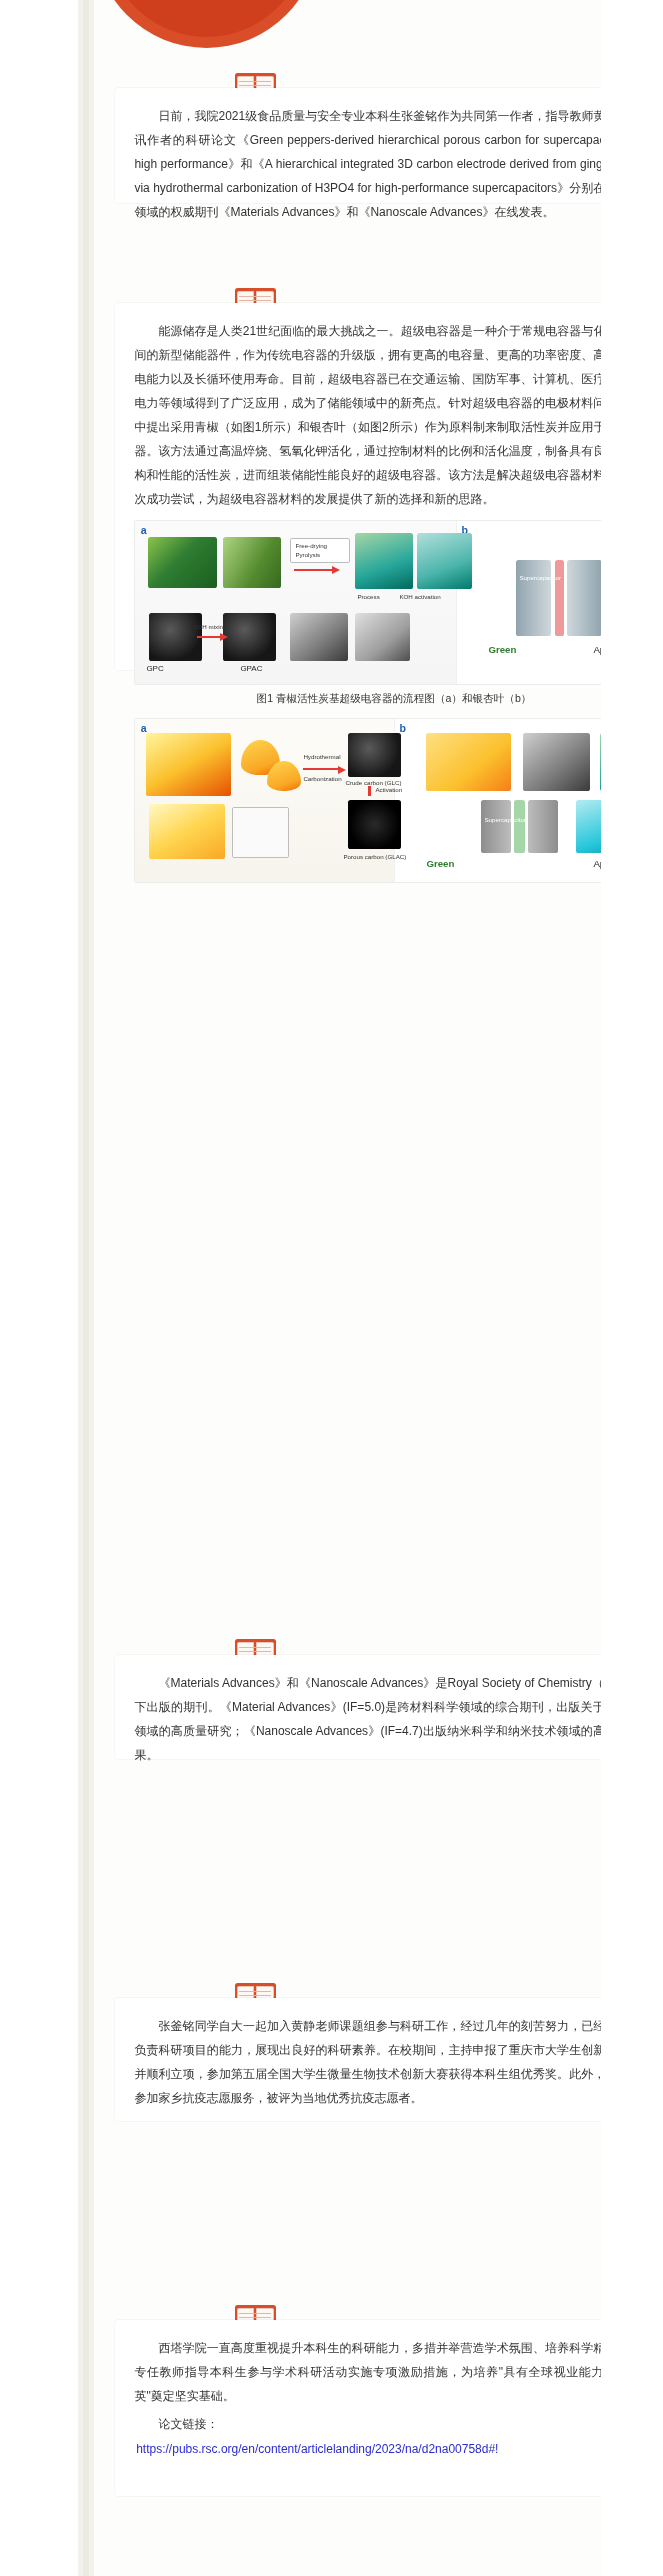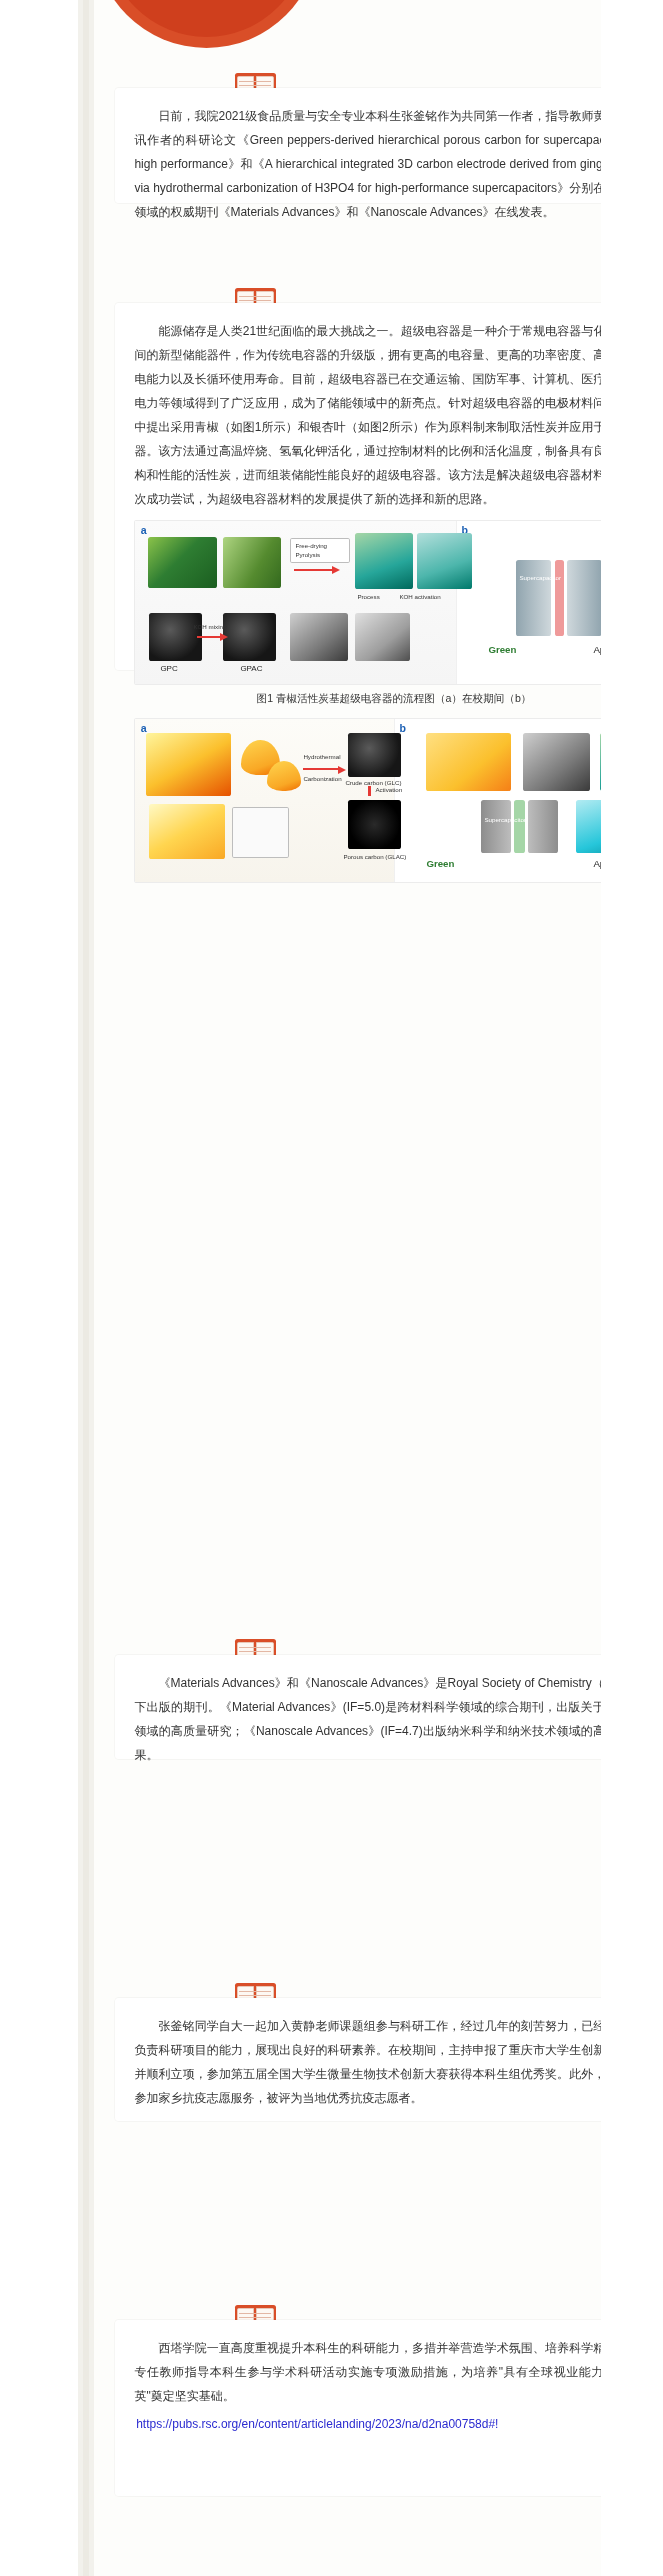--- a/index.html
+++ b/index.html
@@ -374,38 +374,38 @@
         <div class="arrow-r" style="left:197px; top:45px;"></div>
 
         <div class="photo-teal" style="left:220px; top:12.3px; width:58px; height:56px;"></div>
         <div class="photo-teal" style="left:282px; top:12.3px; width:55px; height:56px; background:linear-gradient(160deg,#b2dfdb,#4db6ac 60%,#00796b);"></div>
 
         <div class="tiny" style="left:222px; top:72px;">Process</div>
         <div class="tiny" style="left:264px; top:72px;">KOH activation</div>
 
         <div class="photo-dark" style="left:14px; top:92px; width:53px; height:48px;"></div>
         <div class="photo-dark" style="left:88px; top:92px; width:53px; height:48px;"></div>
-        <div class="cap-dark" style="left:25px; top:143px; font-size:8px;text-align:right;">GPC</div>
+        <div class="cap-dark" style="left:11px; top:143px; font-size:8px;text-align:right;">GPC</div>
         <div class="cap-dark" style="left:97px; top:143px; font-size:8px;margin-left:8px;">GPAC</div>
         <div class="arrow-bar" style="left:62px; top:115px; width:23px;"></div>
         <div class="arrow-r" style="left:85px; top:112px;"></div>
         <div class="tiny" style="left:58px; top:102px;">KOH mixing</div>
 
         <div class="photo-gray" style="left:155px; top:92px; width:58px; height:48px;"></div>
         <div class="photo-gray" style="left:220px; top:92px; width:55px; height:48px; background:linear-gradient(140deg,#e0e0e0,#9e9e9e 60%,#4e4e4e);"></div>
 
         <div class="cell-stack" style="left:381px; top:39px; width:35px; height:76px; background:linear-gradient(90deg,#90a4ae,#cfd8dc);"></div>
         <div class="cell-stack" style="left:420px; top:39px; width:8.8px; height:76px; background:#ef9a9a;"></div>
         <div class="cell-stack" style="left:432px; top:39px; width:35px; height:76px; background:linear-gradient(90deg,#cfd8dc,#90a4ae);"></div>
         <div class="photo-teal" style="left:480px; top:35px; width:58px; height:53px;"></div>
         <div class="cap-green" style="left:353px; top:123px;">Green</div>
         <div class="cap-dark" style="left:458px; top:123px;">Application</div>
         <div class="tinyw" style="left:384px; top:53px;">Supercapacitor</div>
       </div>
-      <div class="fig-caption">图1 青椒活性炭基超级电容器的流程图（a）在校期间（b）</div>
+      <div class="fig-caption">图1 青椒活性炭基超级电容器的流程图（a）和银杏叶（b）</div>
     </div>
 
     <div class="figure-wrap">
       <div class="fig fig2">
         <div class="panelA"></div>
         <div class="panelB"></div>
 
         <div class="lbl" style="left:5.3px; top:3.5px;">a</div>
         <div class="lbl" style="left:264px; top:3.5px;">b</div>
 
@@ -493,19 +493,20 @@
         <i></i>
         <i></i>
         <i></i>
         <i></i>
       </div>
   </div>
 
   <div class="card" style="top:2320px; height:176px;">
     <p class="indent">西塔学院一直高度重视提升本科生的科研能力，多措并举营造学术氛围、培养科学精神，针对专任教师指导本科生参与学术科研活动实施专项激励措施，为培养"具有全球视业能力的创意精英"奠定坚实基础。</p>
     <div class="links-block">
+      <p style="text-indent:2em; margin-top:3.5px;">论文链接：</p>
       <p style="padding-left:1.8px;"><a class="link-line" href="#">https://pubs.rsc.org/en/content/articlelanding/2023/na/d2na00758d#!</a></p>
     </div>
     <div class="loop-mark">∞</div>
   </div>
 
 </div>
 
 
 </body></html>

